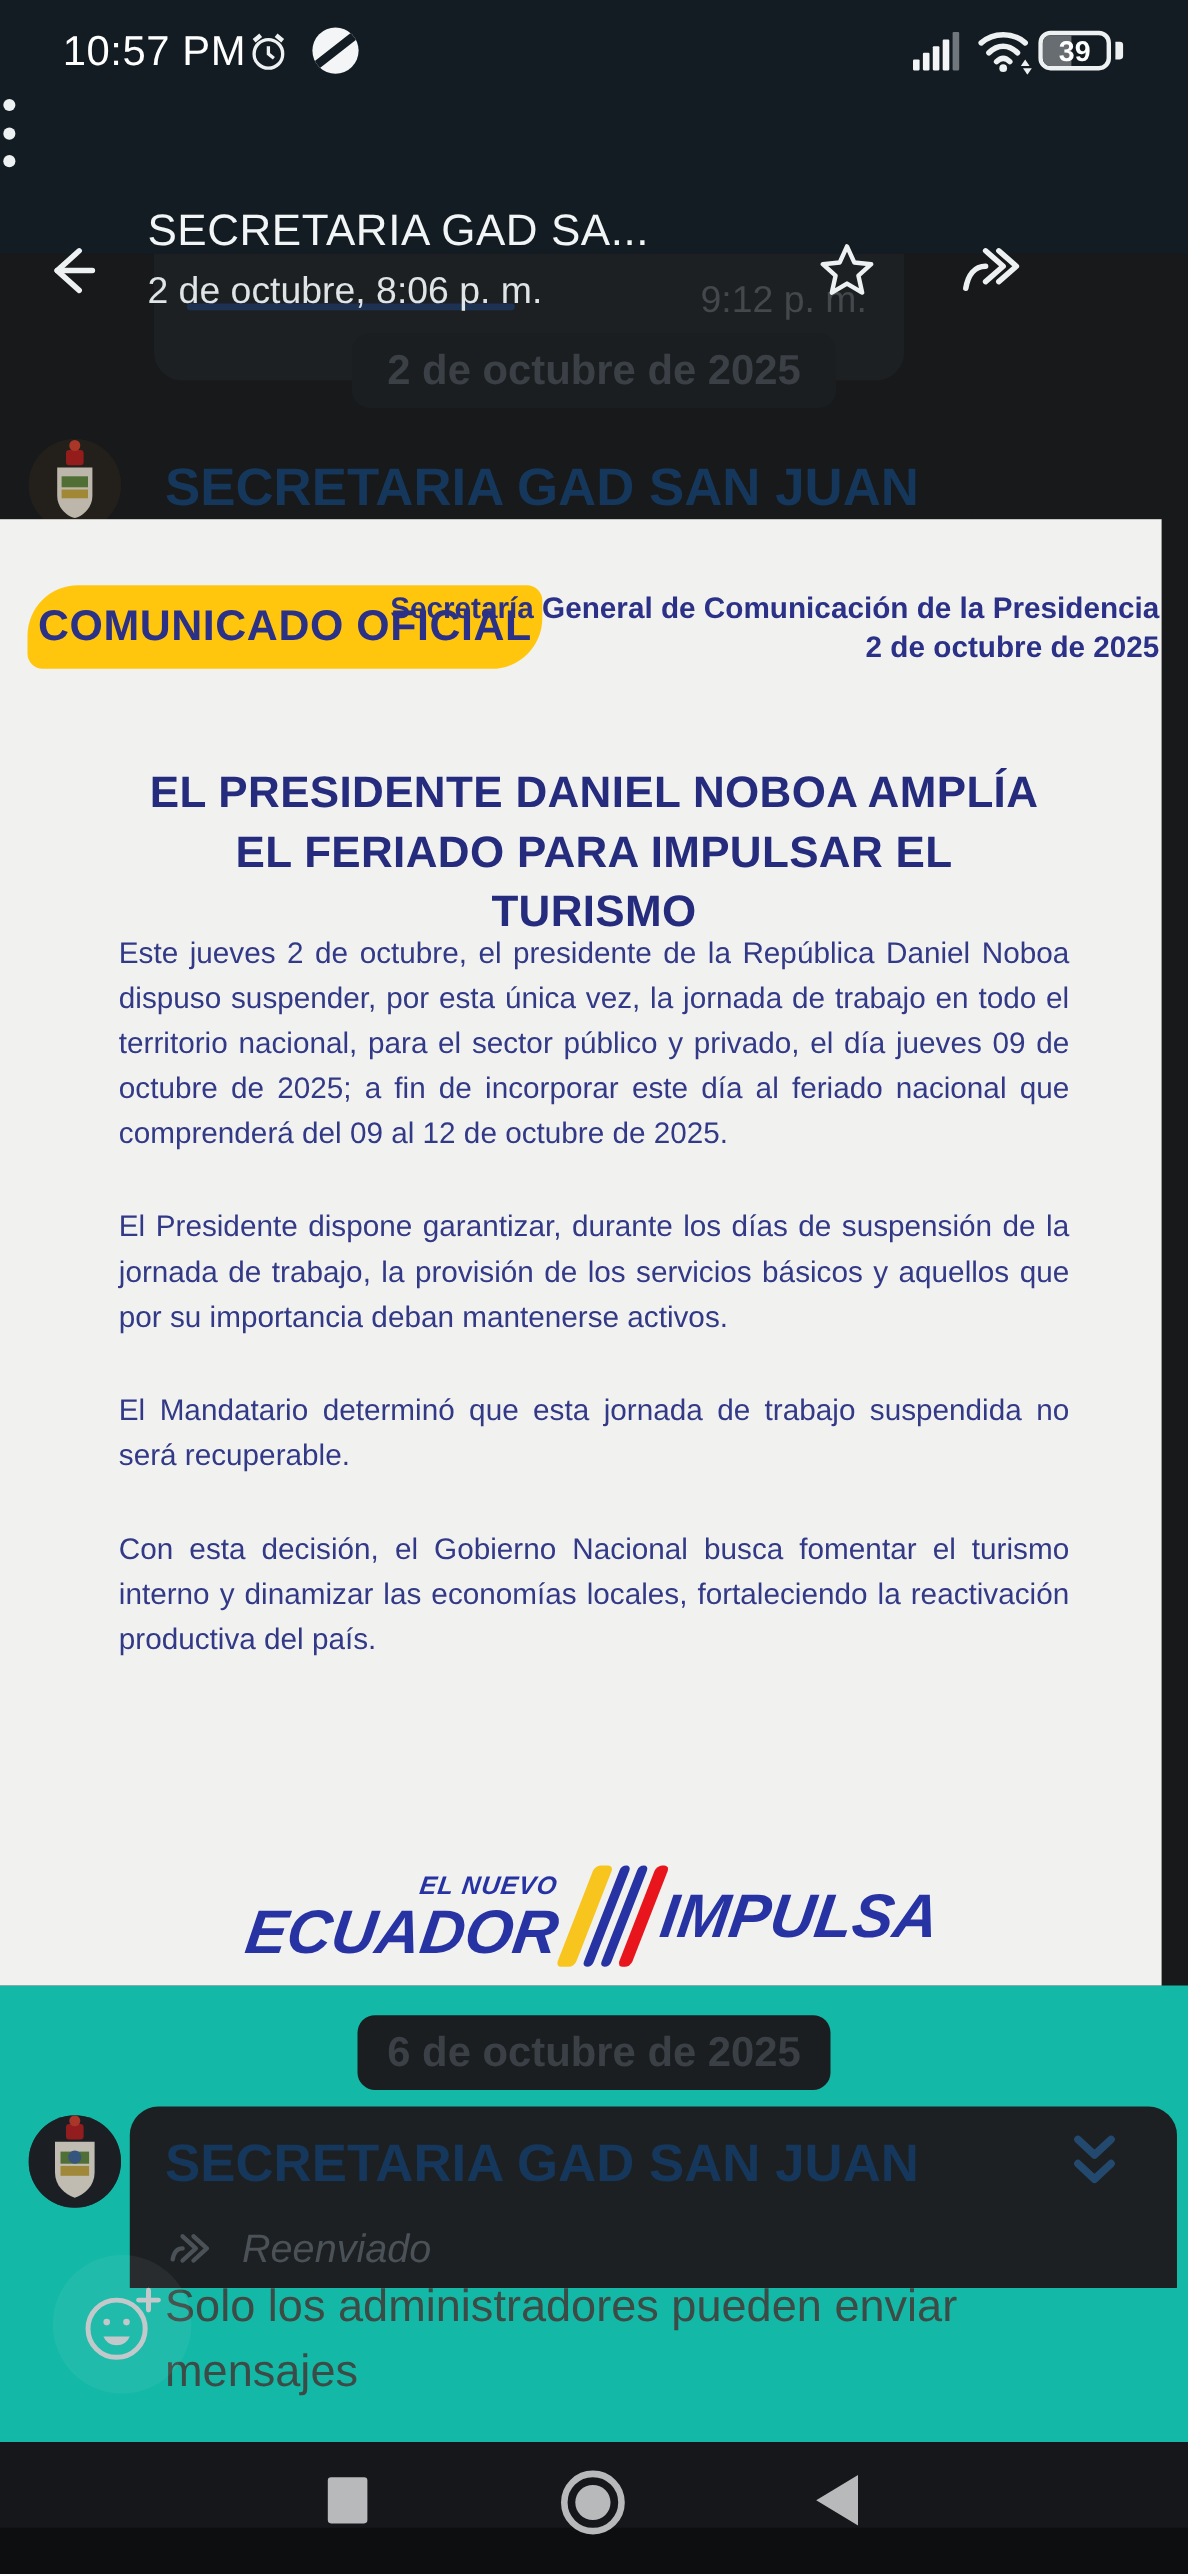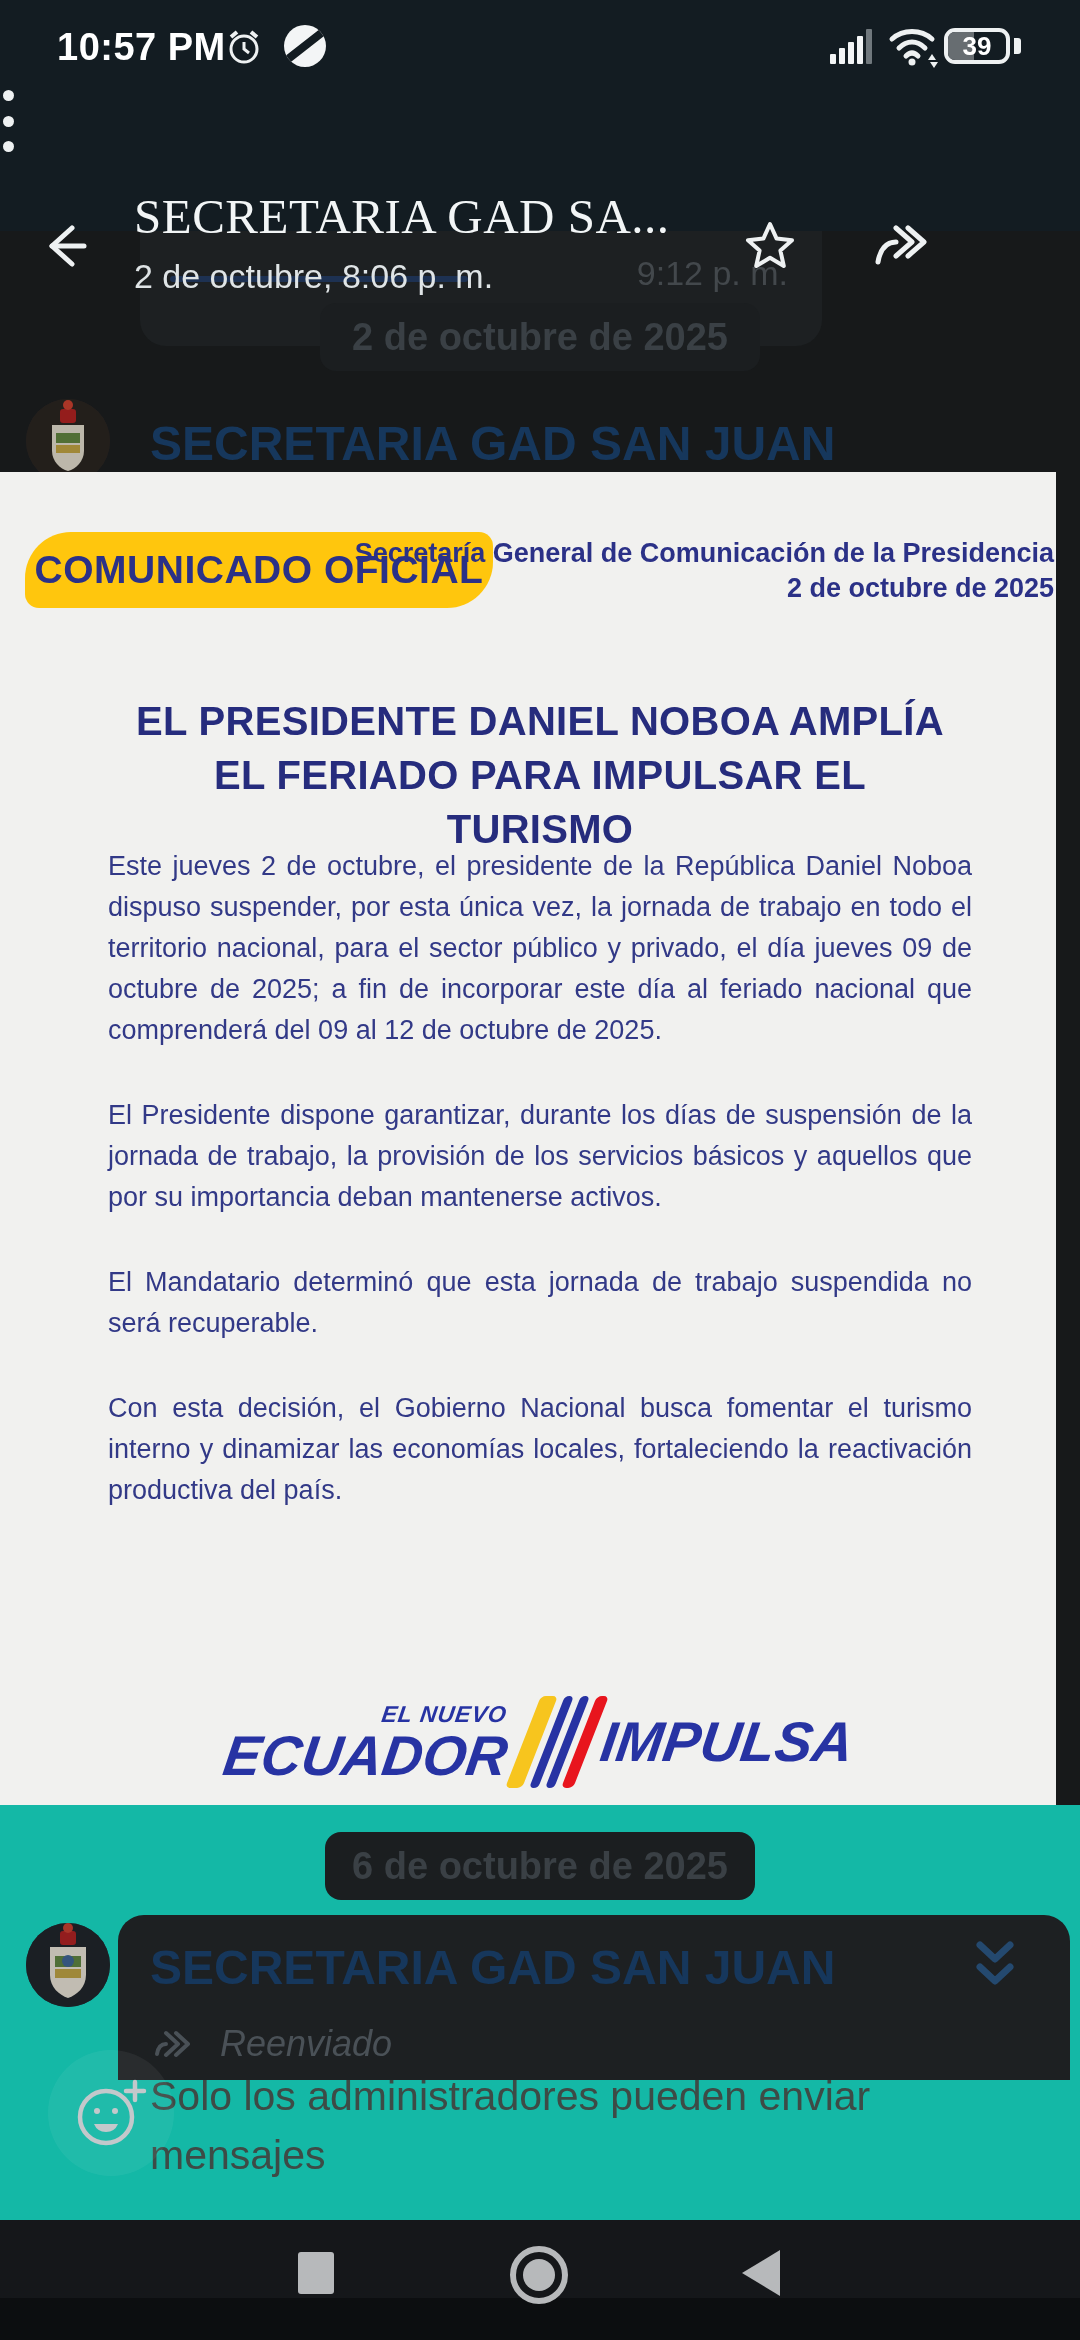--- a/index.html
+++ b/index.html
@@ -4,40 +4,40 @@
 <style>
   * { margin:0; padding:0; box-sizing:border-box; }
   html,body { width:1080px; height:2340px; }
   body { font-family:"Liberation Sans", sans-serif; background:#17191a; overflow:hidden; position:relative; }
 
   .abs { position:absolute; }
 
   
   .status-bar { left:0; top:0; width:1080px; height:90px; background:#131c22; z-index:40;
     display:flex; align-items:center; color:#fff; }
-  .sb-time { position:absolute; left:57px; top:26px; font-size:38px; font-weight:bold; letter-spacing:0.5px;text-align:center; }
+  .sb-time { position:absolute; left:57px; top:26px; font-size:38px; font-weight:normal; letter-spacing:0.5px;text-align:center; }
   .sb-alarm { position:absolute; left:224px; top:27px; }
   .sb-planet { position:absolute; left:284px; top:25px; width:42px; height:42px; border-radius:50%; background:#f3f5f6; overflow:hidden; }
   .sb-planet::after { content:""; position:absolute; left:-8px; top:16px; width:60px; height:8px; background:#131c22; border-radius:4px; transform:rotate(-38deg); }
   .sb-signal { position:absolute; left:830px; top:28px; width:50px; height:36px; display:flex; align-items:flex-end; gap:3px; }
   .sb-signal i { display:block; width:6px; background:#f3f5f6; border-radius:1px; }
   .sb-signal i:nth-child(1){height:10px} .sb-signal i:nth-child(2){height:16px}
   .sb-signal i:nth-child(3){height:22px} .sb-signal i:nth-child(4){height:28px}
   .sb-signal i:nth-child(5){height:35px; background:#70787d;}
   .sb-wifi { position:absolute; left:888px; top:26px; }
   .sb-batt { position:absolute; left:944px; top:28px; width:66px; height:36px; border:4px solid #eef1f2; border-radius:11px; display:flex; align-items:center; overflow:hidden; }
   .sb-batt .fill { position:absolute; left:0; top:0; bottom:0; width:26px; background:#676d71; }
   .sb-batt .pct { position:relative; width:100%; text-align:center; font-size:26px; font-weight:bold; color:#fff; }
   .sb-nub { position:absolute; left:1014px; top:38px; width:7px; height:16px; background:#eef1f2; border-radius:0 3px 3px 0; }
 
   
   .app-header { left:0; top:90px; width:1080px; height:141px; background:#131c22; z-index:40; }
   .hd-back { position:absolute; left:38px; top:128px; width:56px; height:56px; }
   .hd-titles { position:absolute; left:134px; top:98px; width:560px; }
-  .hd-title { color:#f2f5f6; font-size:49px; font-weight:400; white-space:nowrap; letter-spacing:0.5px;font-family:Liberation Serif, serif; }
+  .hd-title { color:#f2f5f6; font-size:40px; font-weight:400; white-space:nowrap; letter-spacing:0.5px; }
   .hd-sub { color:#dfe4e6; font-size:34px; margin-top:12px; white-space:nowrap; }
   .hd-ico { position:absolute; top:128px; width:56px; height:56px; }
   .hd-star { left:742px; }
   .hd-fwd { left:872px; }
   .hd-kebab { left:1000px; top:126px; width:16px; height:62px; display:flex; flex-direction:column; justify-content:space-between; align-items:center; }
   .hd-kebab i { width:11px; height:11px; border-radius:50%; background:#eef1f2; }
 
   
   .chat-top { left:0; top:231px; width:884px; height:241px; background:#17191a; z-index:5; overflow:hidden; }
   .bubble-top { position:absolute; left:140px; top:-55px; width:682px; height:170px; background:#1d2022; border-radius:26px; }

